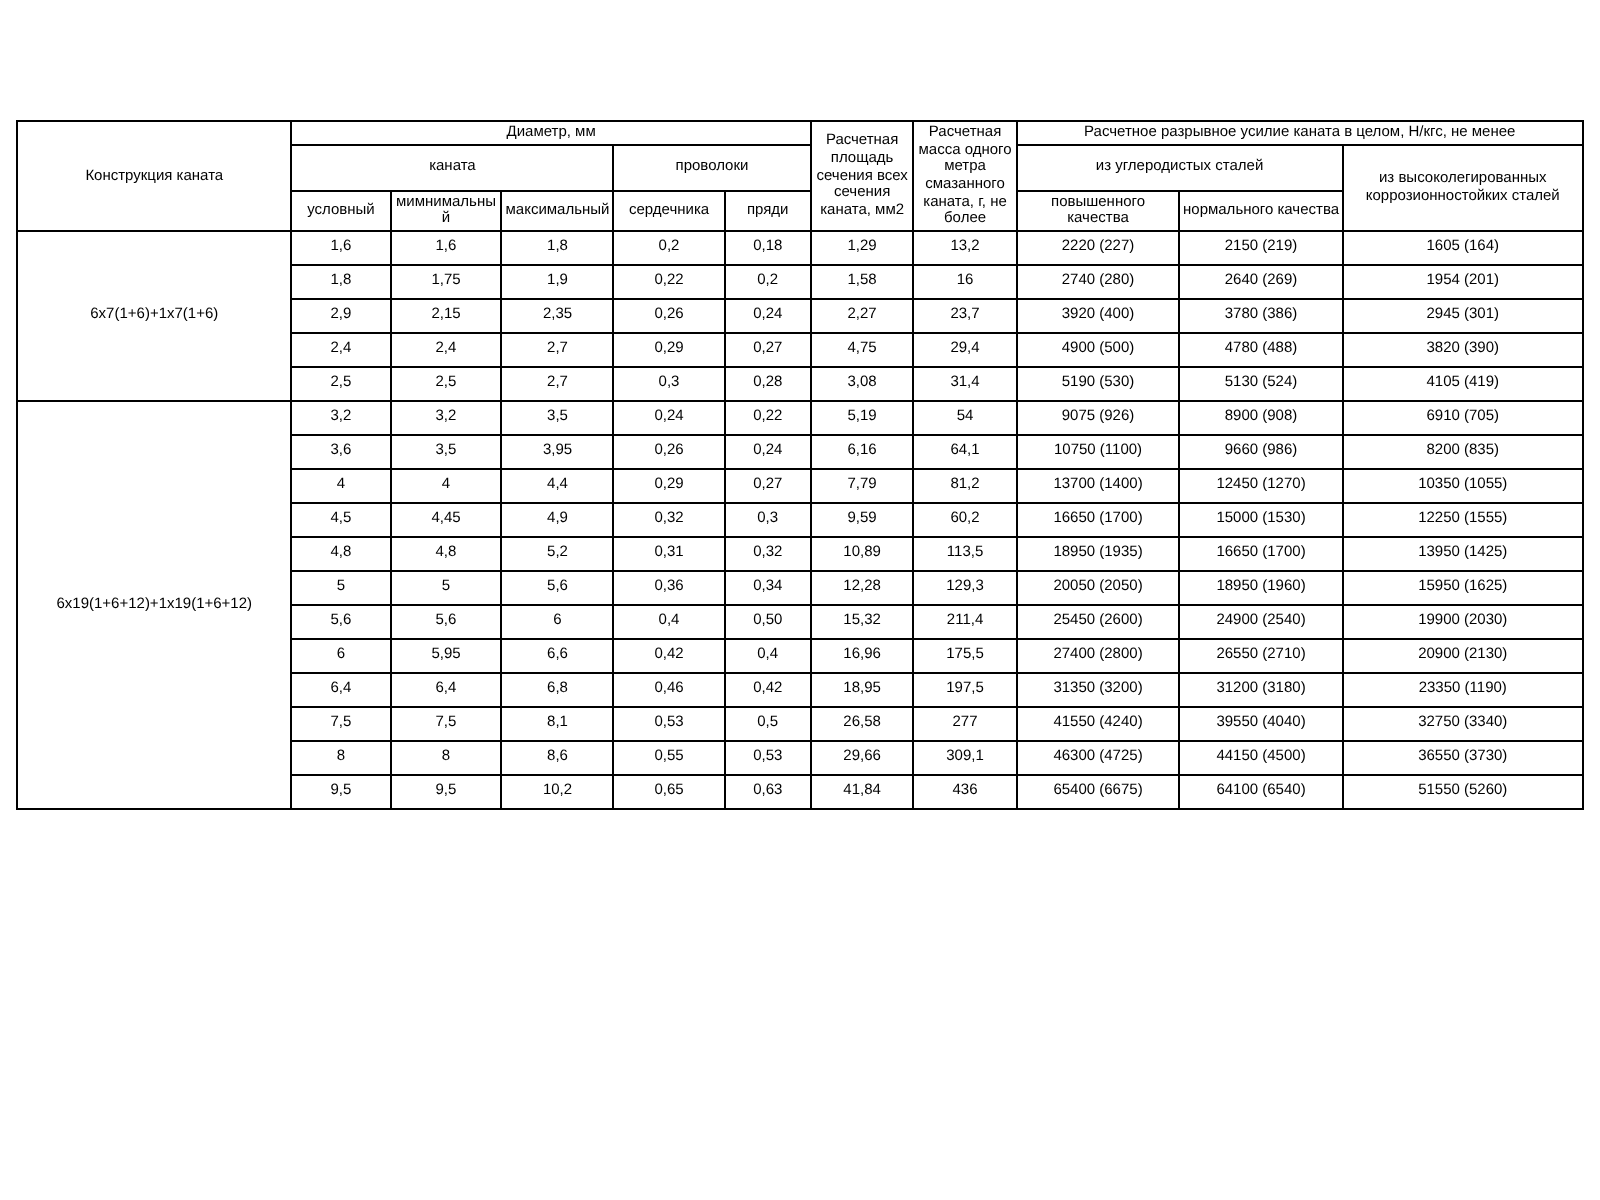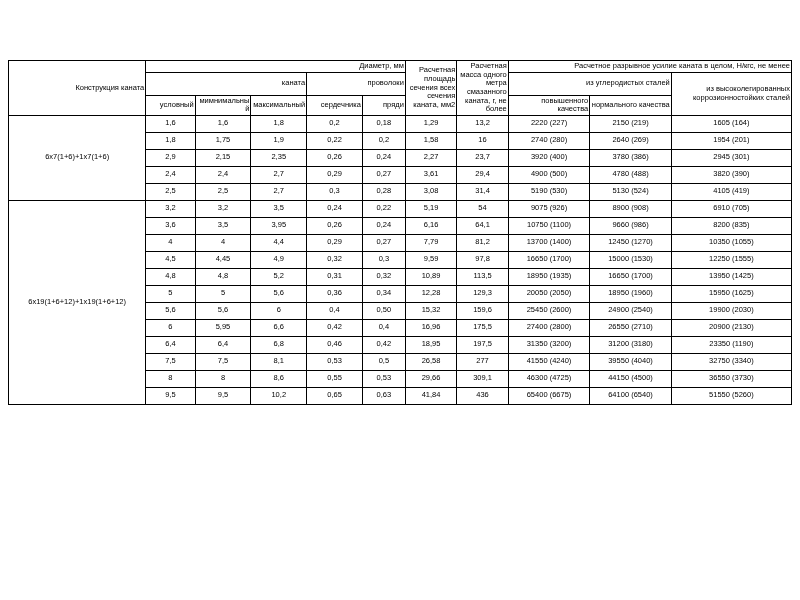--- a/index.html
+++ b/index.html
@@ -37,21 +37,20 @@
     text-align: center;
     vertical-align: middle;
     padding: 1px 1px;
     line-height: 1.15;
     font-weight: normal;
     word-wrap: break-word;
     overflow-wrap: break-word;
   }
   table.wire-table th {
     font-size: 7.5px;
-    text-align: right;
   }
   td.numeric {
     height: 14px;
   }
   td.group-label {
     font-size: 7.5px;
     text-align: center;
     padding: 2px 2px;
   }
   
@@ -148,21 +147,21 @@
           <td class="numeric">3920 (400)</td>
           <td class="numeric">3780 (386)</td>
           <td class="numeric">2945 (301)</td>
         </tr>
         <tr>
           <td class="numeric">2,4</td>
           <td class="numeric">2,4</td>
           <td class="numeric">2,7</td>
           <td class="numeric">0,29</td>
           <td class="numeric">0,27</td>
-          <td class="numeric">3,61</td>
+          <td class="numeric">4,75</td>
           <td class="numeric">29,4</td>
           <td class="numeric">4900 (500)</td>
           <td class="numeric">4780 (488)</td>
           <td class="numeric">3820 (390)</td>
         </tr>
         <tr>
           <td class="numeric">2,5</td>
           <td class="numeric">2,5</td>
           <td class="numeric">2,7</td>
           <td class="numeric">0,3</td>
@@ -210,21 +209,21 @@
           <td class="numeric">12450 (1270)</td>
           <td class="numeric">10350 (1055)</td>
         </tr>
         <tr>
           <td class="numeric">4,5</td>
           <td class="numeric">4,45</td>
           <td class="numeric">4,9</td>
           <td class="numeric">0,32</td>
           <td class="numeric">0,3</td>
           <td class="numeric">9,59</td>
-          <td class="numeric">97,8</td>
+          <td class="numeric">60,2</td>
           <td class="numeric">16650 (1700)</td>
           <td class="numeric">15000 (1530)</td>
           <td class="numeric">12250 (1555)</td>
         </tr>
         <tr>
           <td class="numeric">4,8</td>
           <td class="numeric">4,8</td>
           <td class="numeric">5,2</td>
           <td class="numeric">0,31</td>
           <td class="numeric">0,32</td>
@@ -246,21 +245,21 @@
           <td class="numeric">18950 (1960)</td>
           <td class="numeric">15950 (1625)</td>
         </tr>
         <tr>
           <td class="numeric">5,6</td>
           <td class="numeric">5,6</td>
           <td class="numeric">6</td>
           <td class="numeric">0,4</td>
           <td class="numeric">0,50</td>
           <td class="numeric">15,32</td>
-          <td class="numeric">159,6</td>
+          <td class="numeric">211,4</td>
           <td class="numeric">25450 (2600)</td>
           <td class="numeric">24900 (2540)</td>
           <td class="numeric">19900 (2030)</td>
         </tr>
         <tr>
           <td class="numeric">6</td>
           <td class="numeric">5,95</td>
           <td class="numeric">6,6</td>
           <td class="numeric">0,42</td>
           <td class="numeric">0,4</td>

